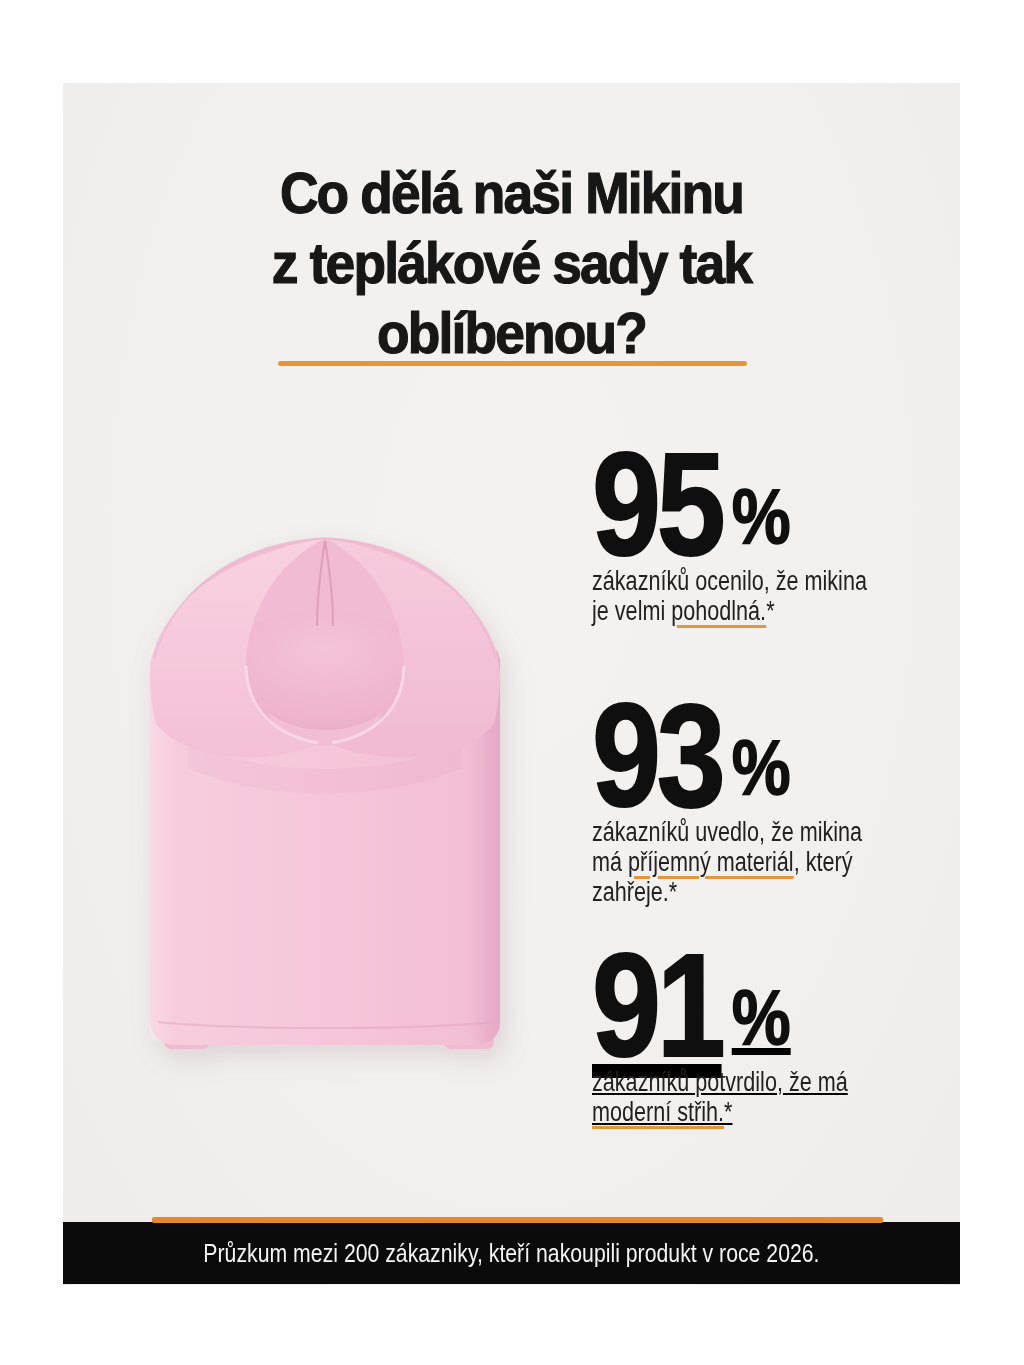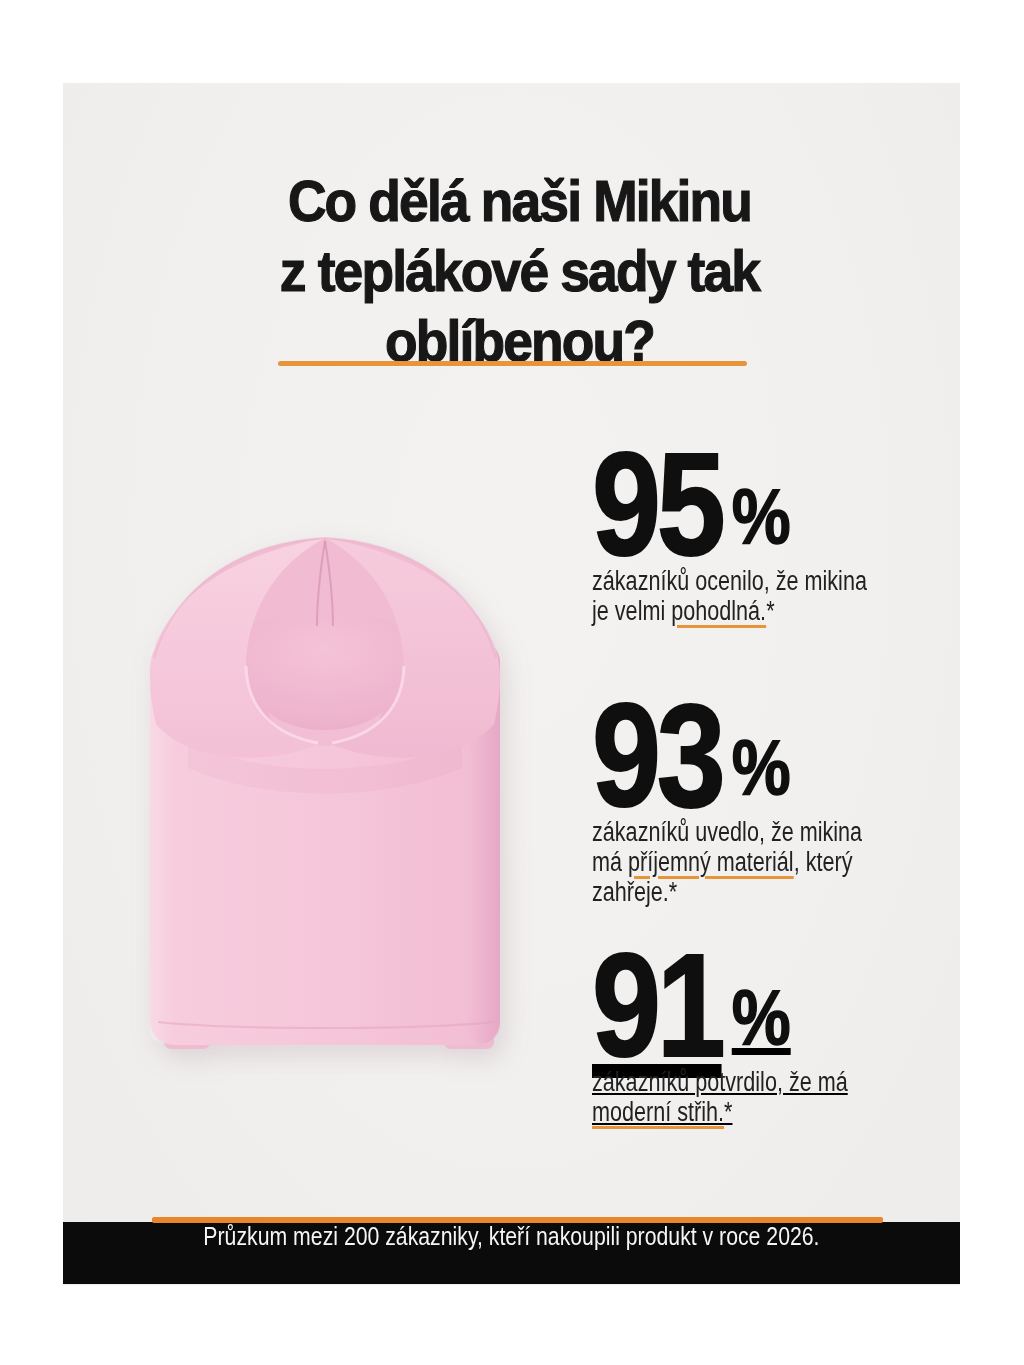--- a/index.html
+++ b/index.html
@@ -9,21 +9,21 @@
     background:#ffffff;
     overflow:hidden;
     font-family:"Liberation Sans","DejaVu Sans",sans-serif;
   }
   .panel{
     position:absolute;left:63px;top:83px;width:897px;height:1202px;
     background:radial-gradient(ellipse at 50% 38%, #f3f2f0 0%, #f1f0ee 55%, #edecea 100%);
   }
   
   .title{
-    position:absolute;left:63px;top:158px;width:897px;margin:8px;
+    position:absolute;left:63px;top:158px;width:897px;margin:0;
     text-align:center;font-weight:bold;color:#171717;
     font-size:58px;line-height:70px;letter-spacing:-2px;
     -webkit-text-stroke:1.2px #171717;
   }
   .title .tl{display:block;transform:scaleX(0.92);transform-origin:50% 0;}
   .title-underline{
     position:absolute;left:278px;top:361px;width:469px;height:5px;
     background:#e6953a;border-radius:3px;
   }
   
@@ -57,21 +57,21 @@
     text-decoration-thickness:3px;
     text-underline-offset:5px;
   }
   
   .footer-line{
     position:absolute;left:152px;top:1217px;width:731px;height:6px;
     background:#e8862c;border-radius:2px;z-index:3;
   }
   .footer-bar{
     position:absolute;left:63px;top:1222px;width:897px;height:62px;
-    background:#0b0b0b;display:flex;align-items:flex-start;justify-content:center;z-index:2;
+    background:#0b0b0b;display:flex;align-items:center;justify-content:center;z-index:2;
   }
   .footer-text{
     margin:0;color:#f5f5f5;font-size:25px;
     transform:scaleX(0.85);transform-origin:50% 50%;white-space:nowrap;
   }
 </style>
 </head>
 <body>
 
 <div class="page">

